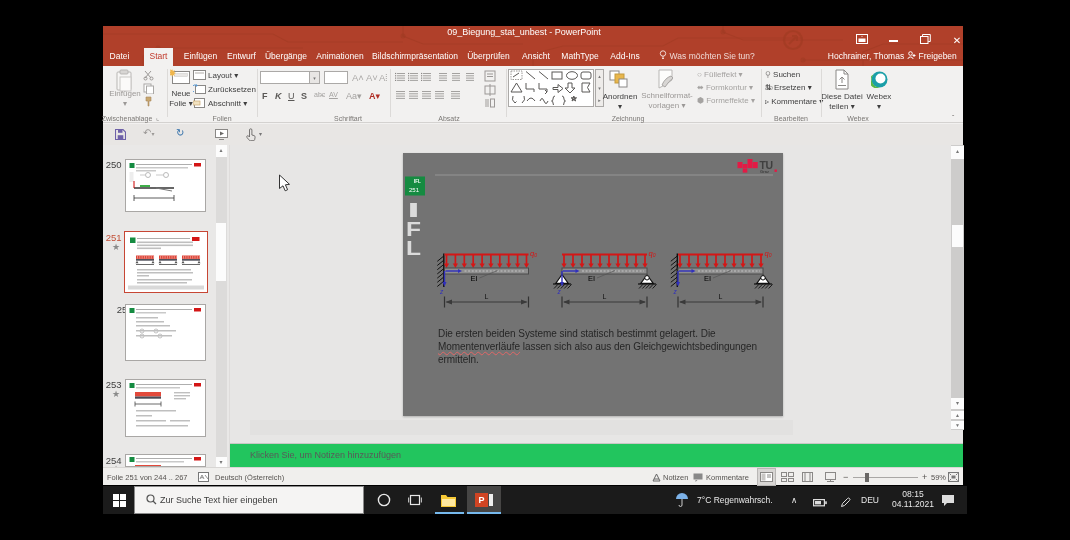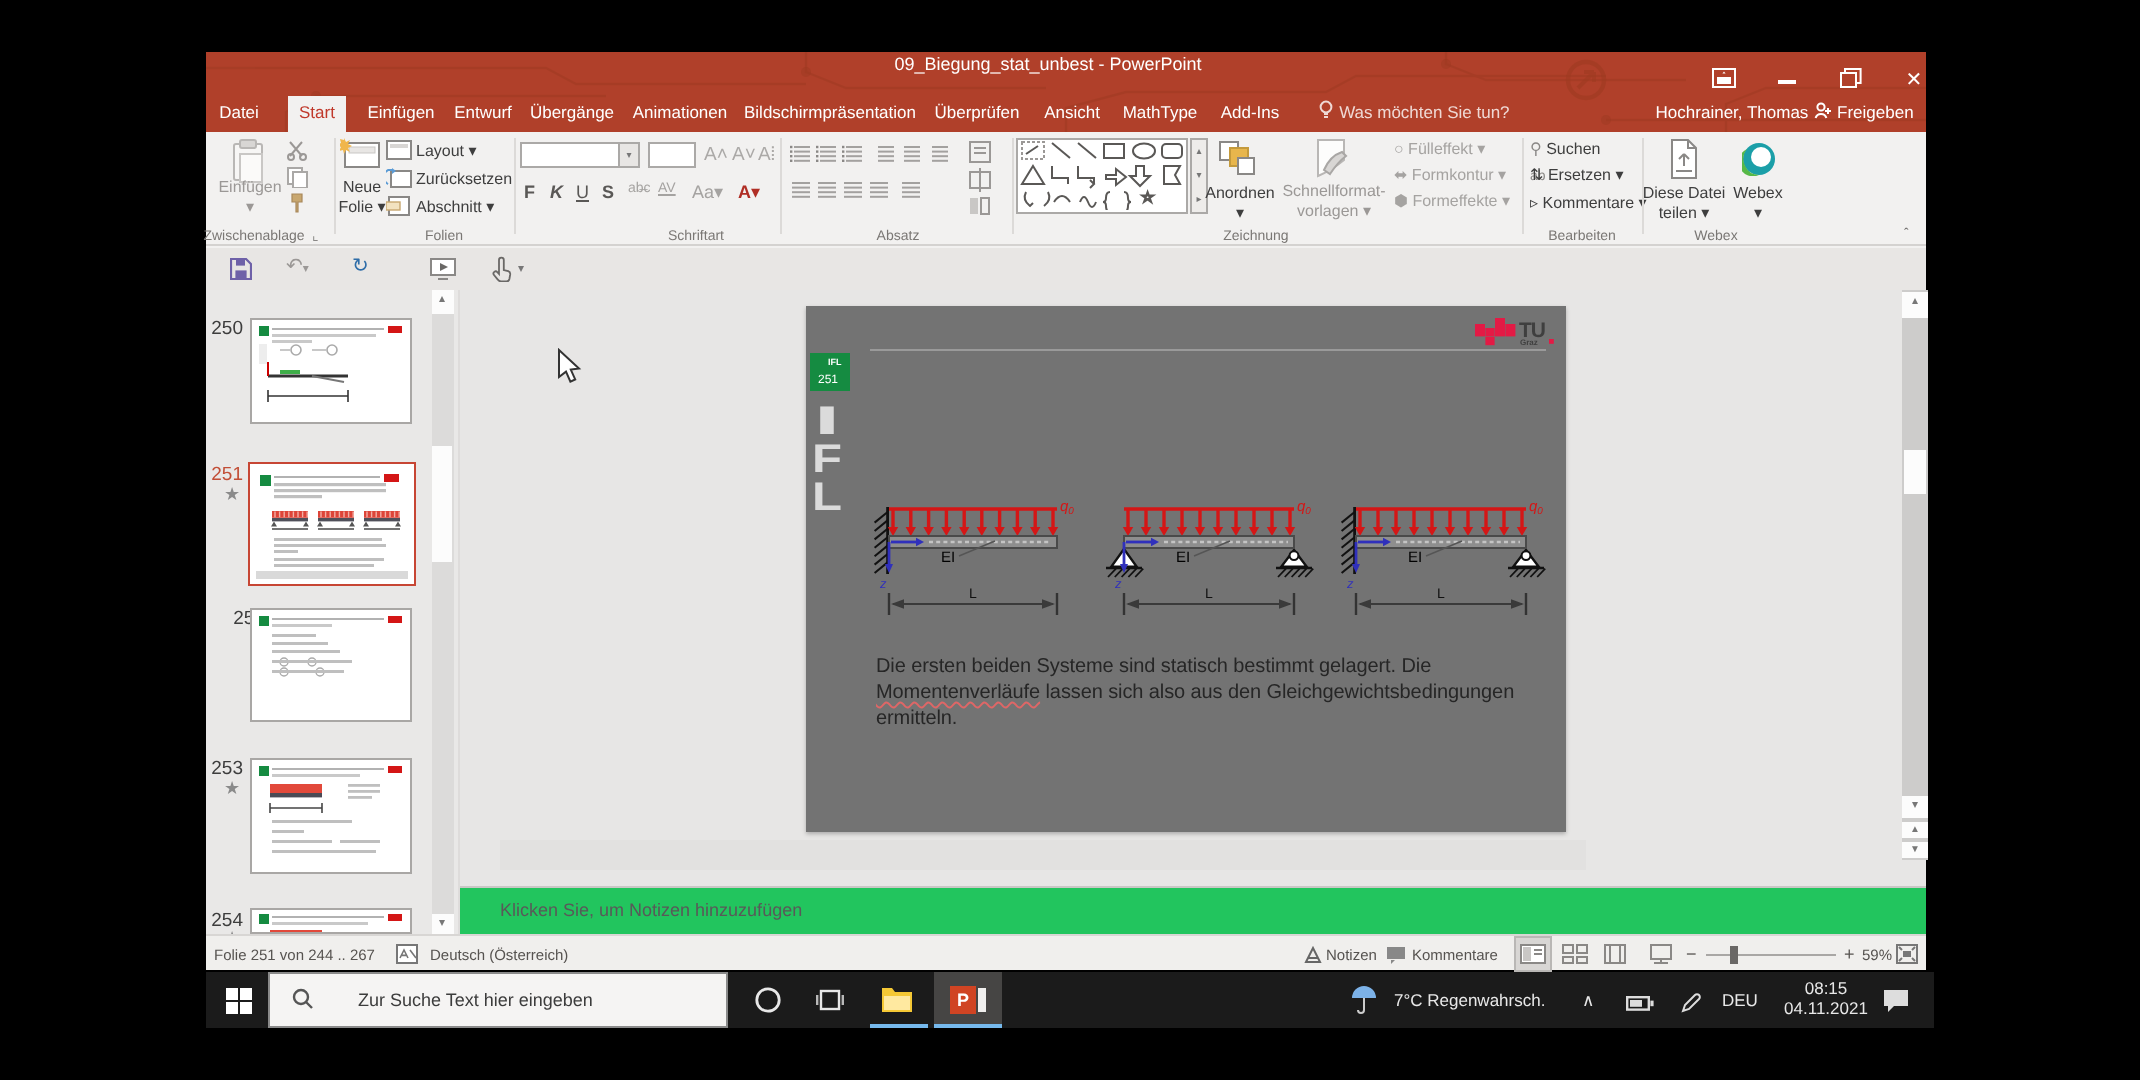--- a/index.html
+++ b/index.html
@@ -739,21 +739,21 @@
    <svg class="a" style="left:10px;top:8px" width="13" height="13" viewBox="0 0 13 13">
         <rect x="0" y="0" width="6" height="6" fill="#fff"></rect>
         <rect x="7" y="0" width="6" height="6" fill="#fff"></rect>
         <rect x="0" y="7" width="6" height="6" fill="#fff"></rect>
         <rect x="7" y="7" width="6" height="6" fill="#fff"></rect>
       </svg>
    <div class="a" style="left:31px;top:0px;width:230px;height:28px;background:#F5F4F3;border:1px solid #8A8A8A;color:#3C3C3C;font-size:9px;line-height:27px;">
      <svg style="margin-left:11px;vertical-align:-2px" width="11" height="11" viewBox="0 0 11 11">
           <circle cx="4.5" cy="4.5" r="3.5" fill="none" stroke="#555" stroke-width="1.2"></circle>
           <line x1="7" y1="7" x2="10" y2="10" stroke="#555" stroke-width="1.2"></line>
-        </svg><span style="margin-left:22px;">Zur Suche Text hier eingeben</span>
+        </svg><span style="margin-left:3px;">Zur Suche Text hier eingeben</span>
    </div>
    <svg class="a" style="left:274px;top:7px" width="14" height="14" viewBox="0 0 14 14">
         <circle cx="7" cy="7" r="5.6" fill="none" stroke="#E8E8E8" stroke-width="1.4"></circle>
       </svg>
    <div class="a" style="left:305px;top:7px;"><svg width="14" height="14" viewBox="0 0 14 14">
           <rect x="2.5" y="2.5" width="9" height="9" fill="none" stroke="#E6E6E6" stroke-width="1.2"></rect>
           <rect x="0" y="4.5" width="1.2" height="5" fill="#B9B9B9"></rect>
           <rect x="12.8" y="4.5" width="1.2" height="5" fill="#B9B9B9"></rect>
         </svg></div>
    <div class="a" style="left:338px;top:7px;"><svg width="15" height="13" viewBox="0 0 15 13">

